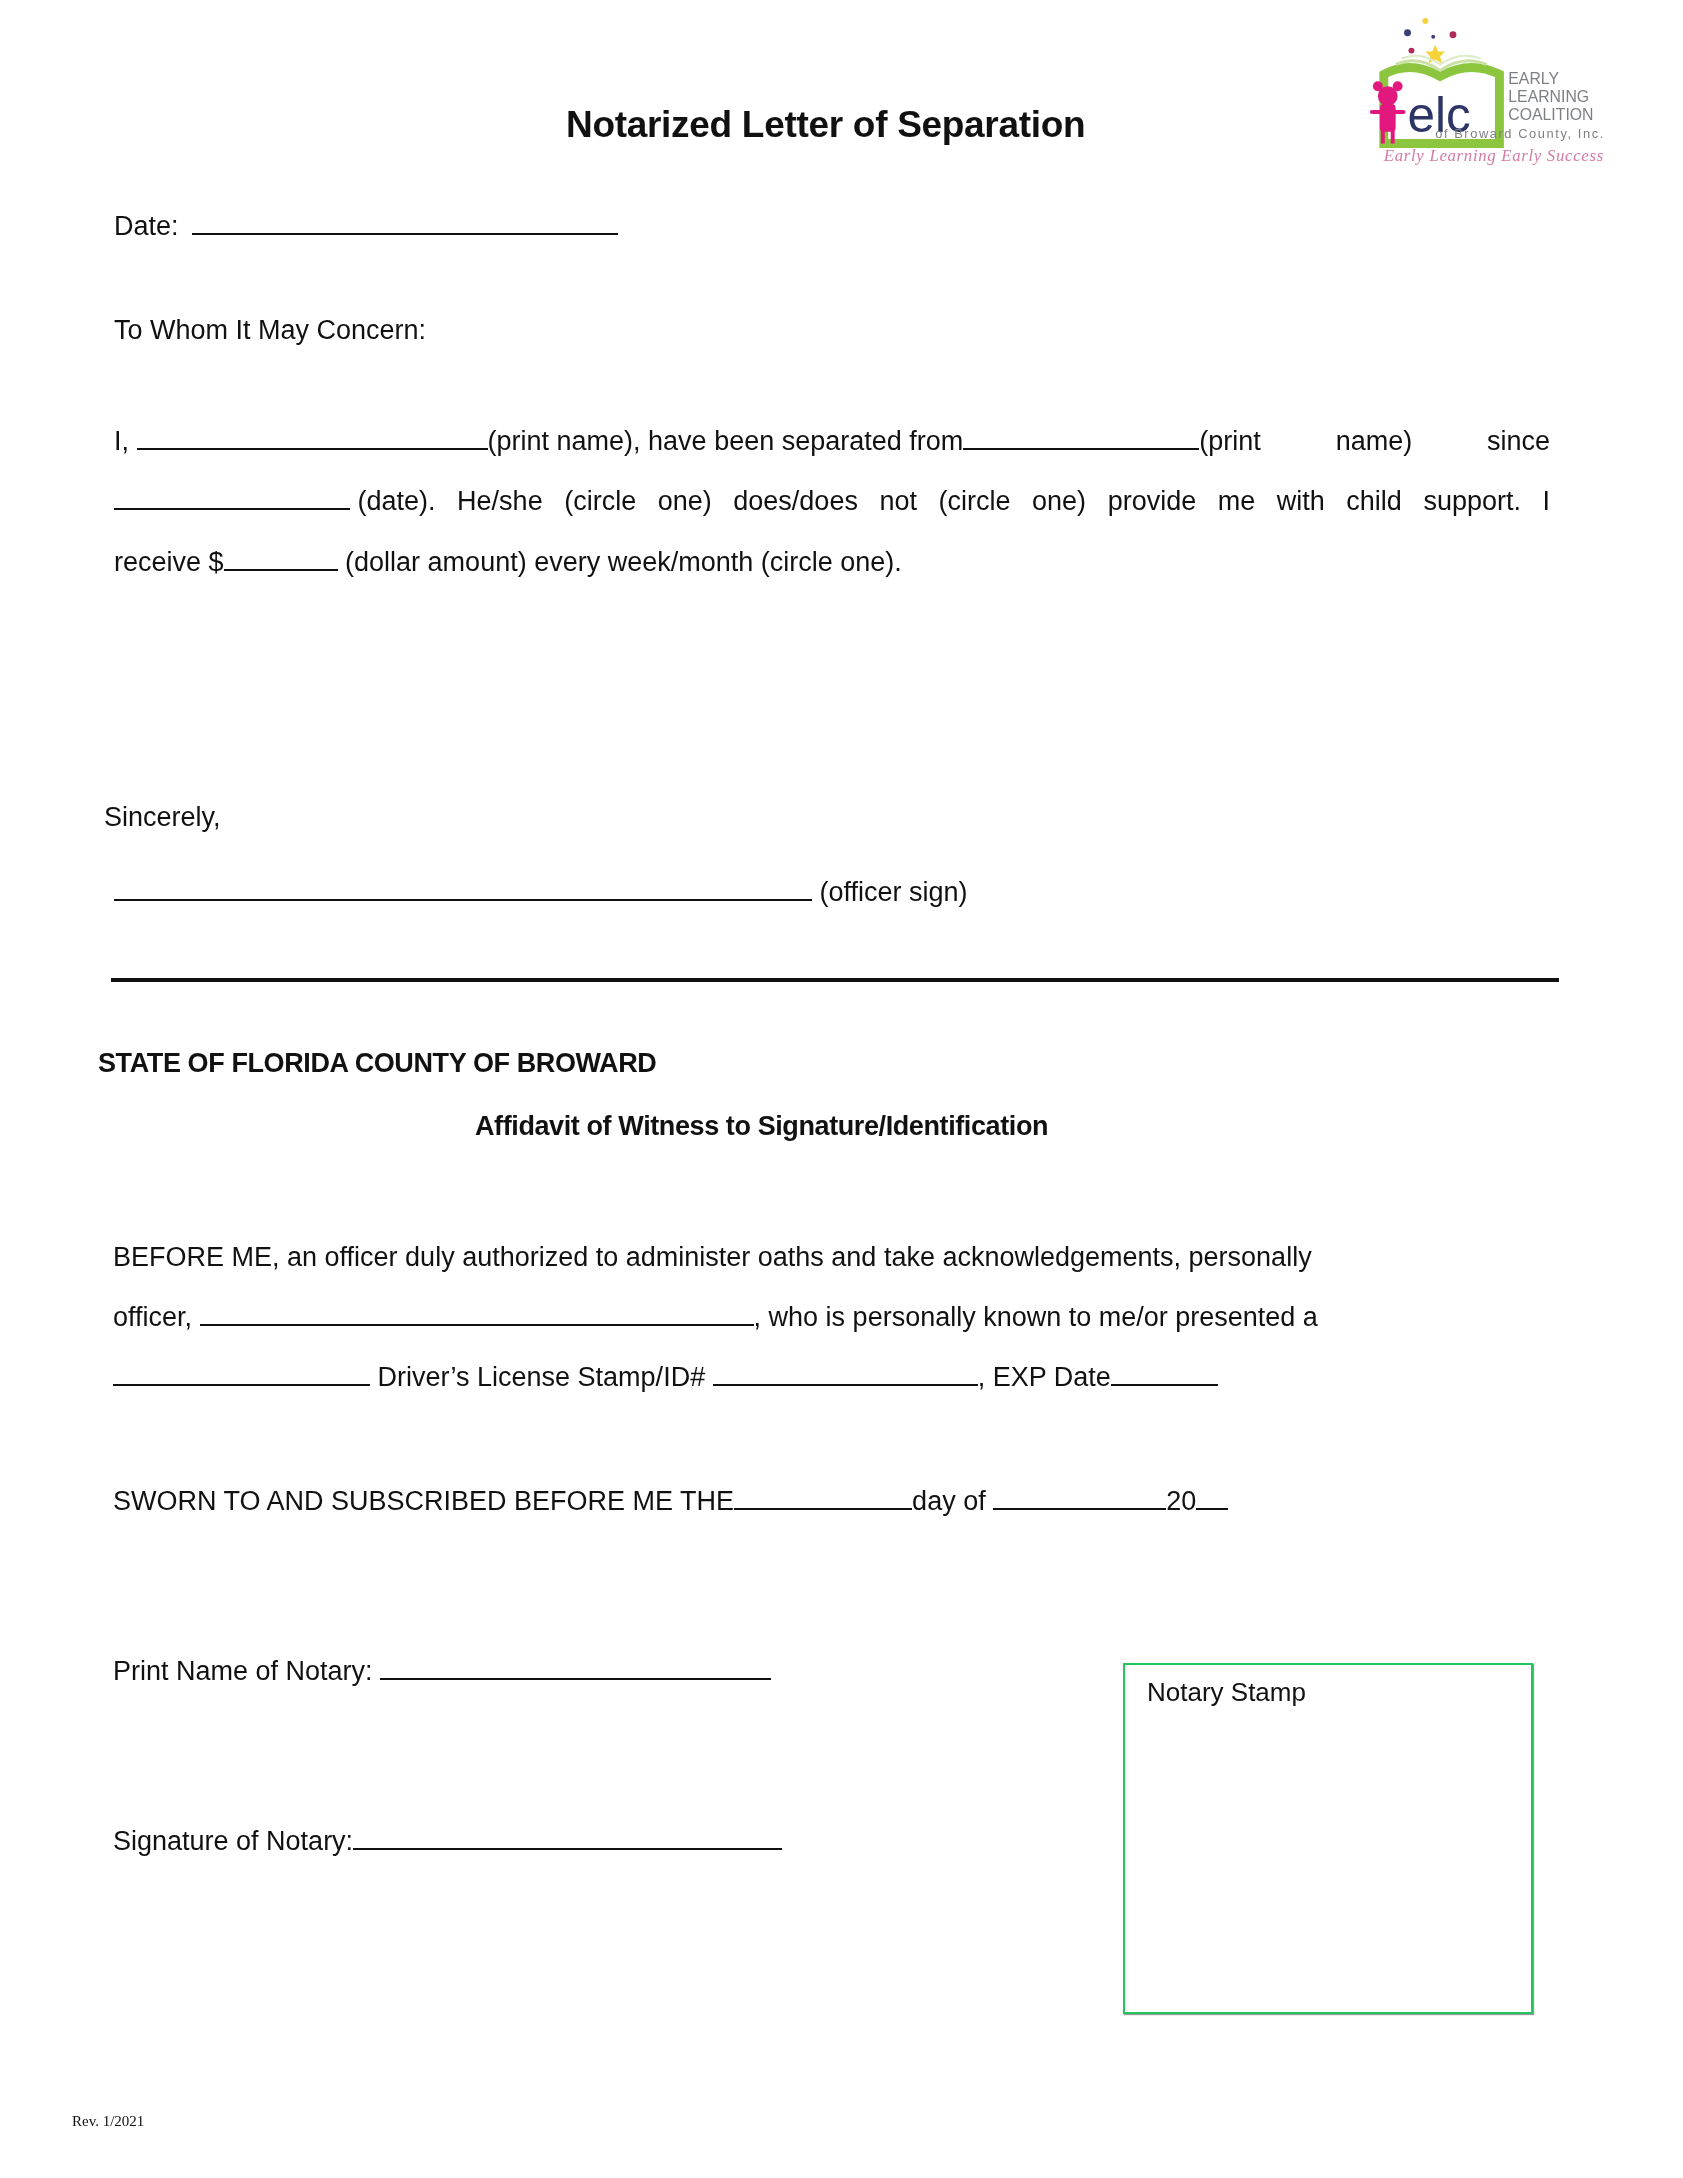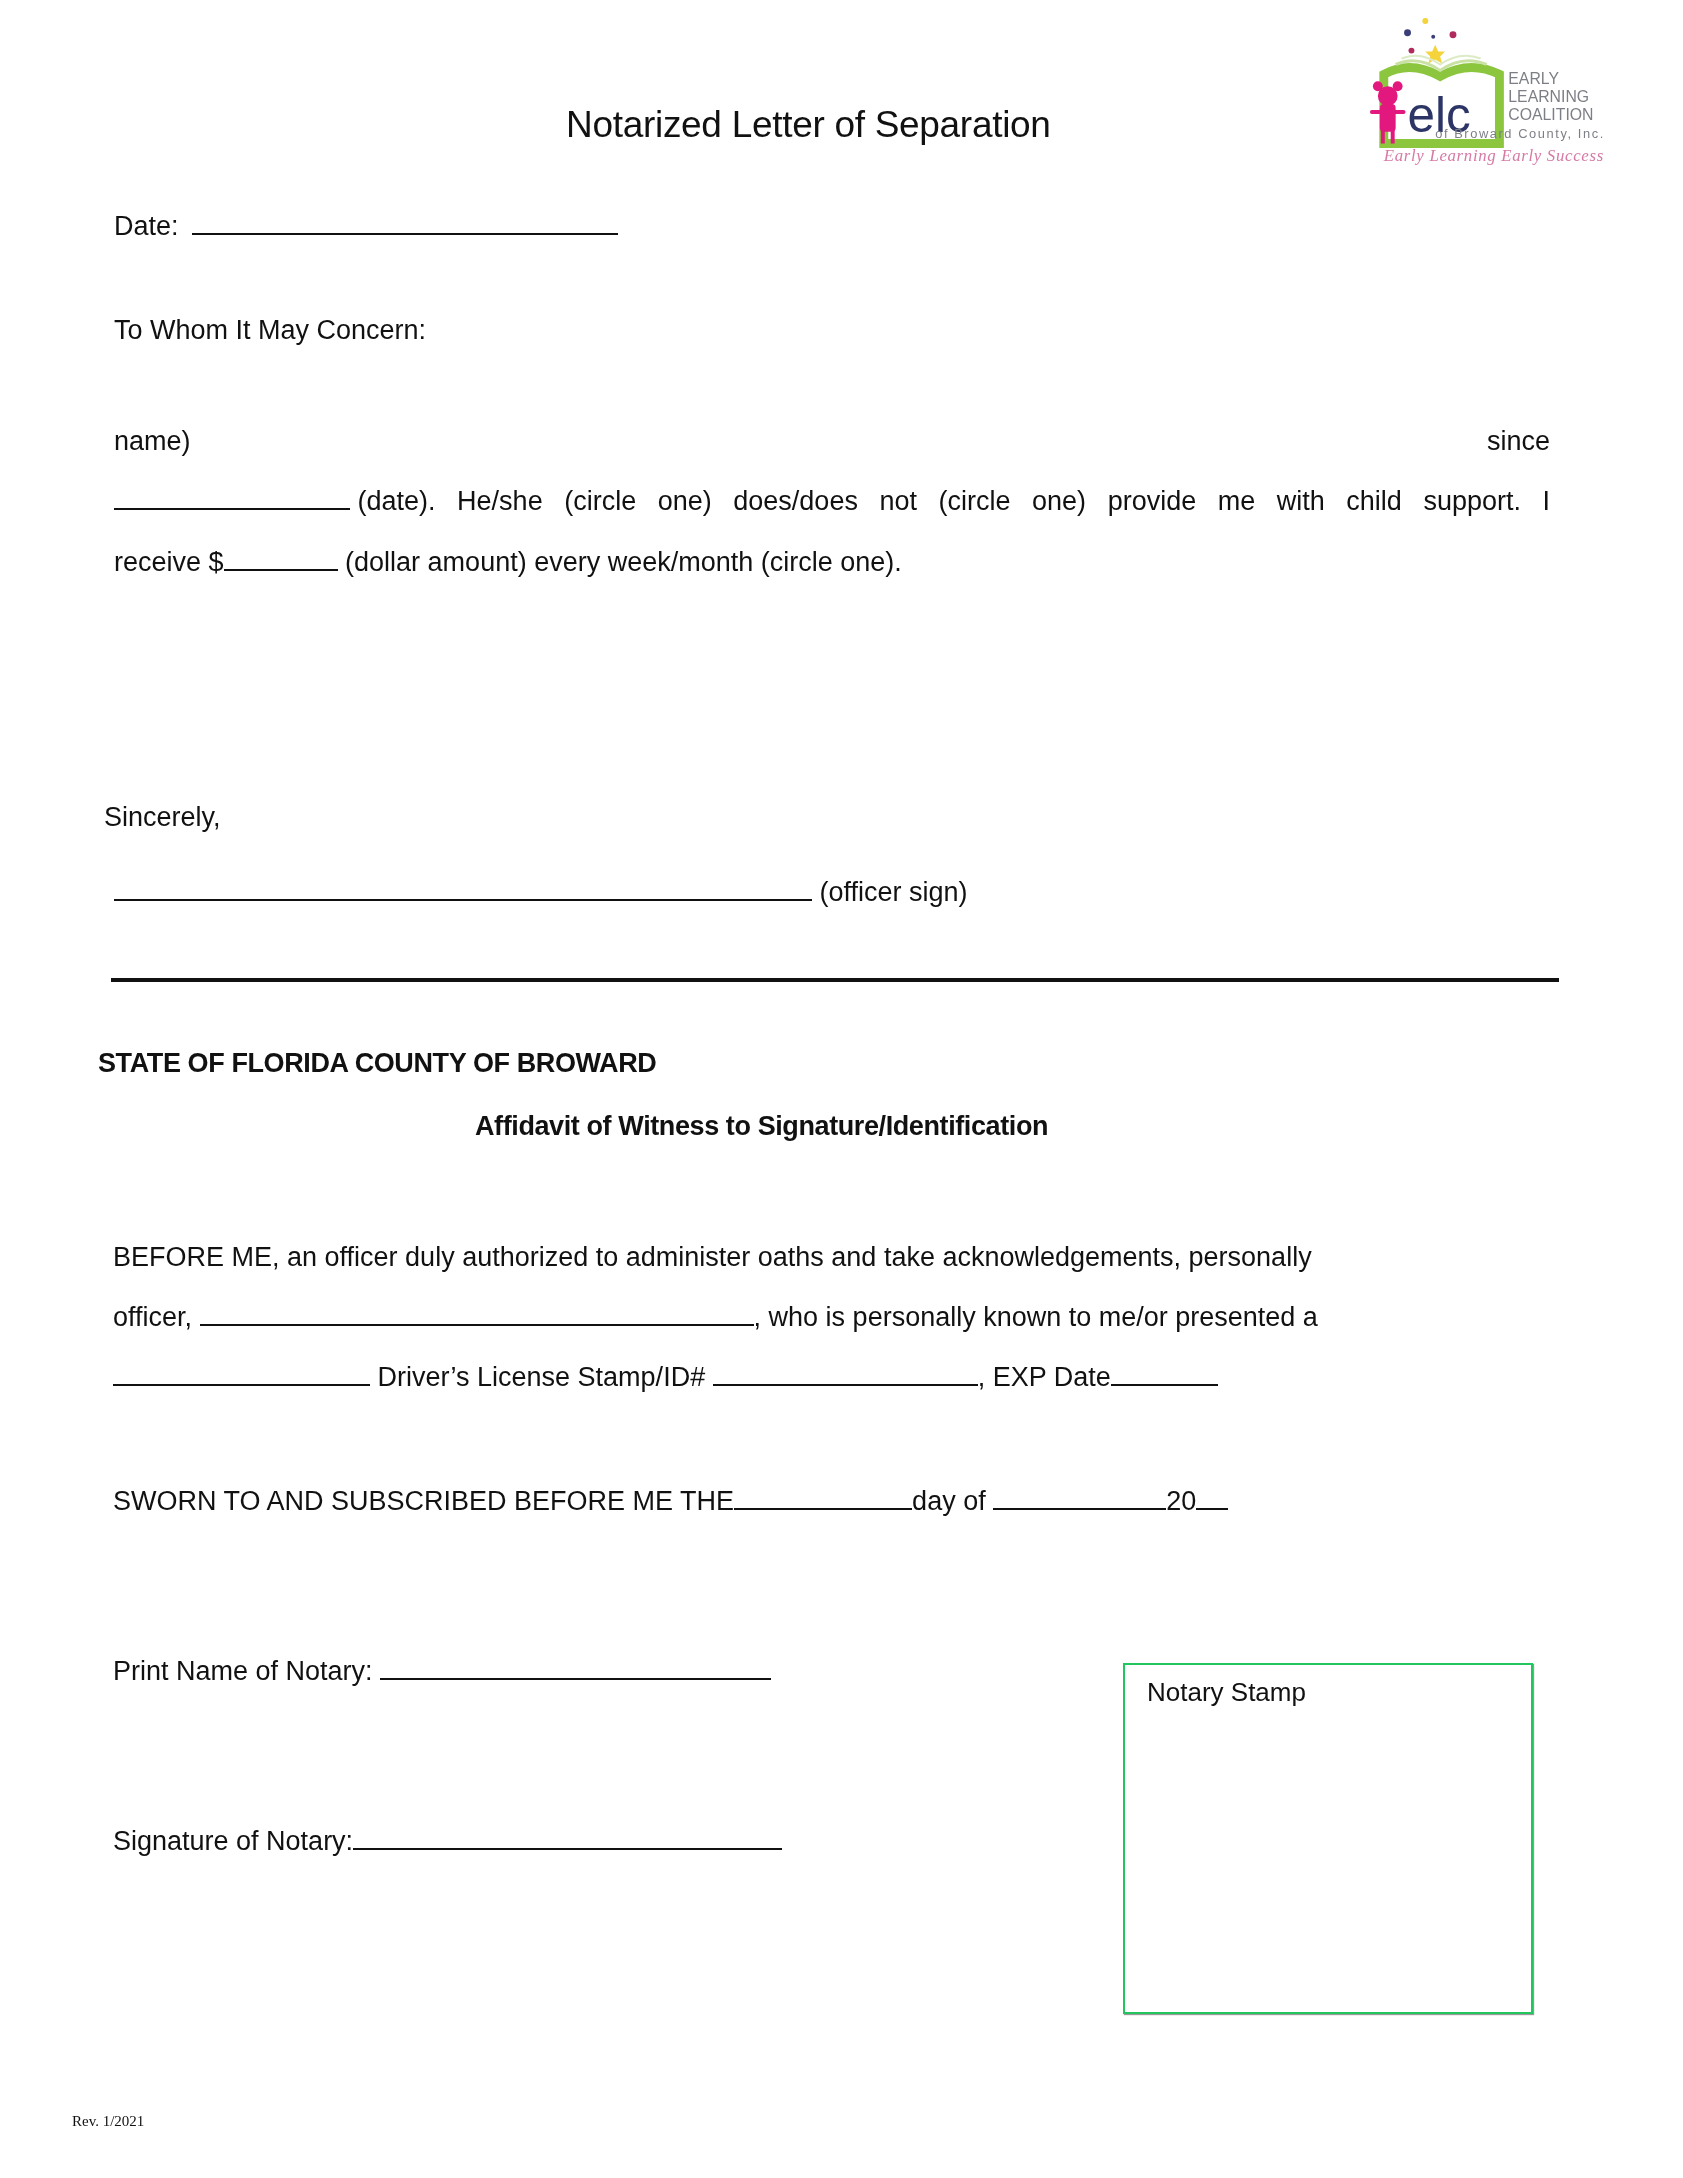--- a/index.html
+++ b/index.html
@@ -1,21 +1,21 @@
 <!DOCTYPE html>
 <html><head>
 <meta charset="utf-8">
 <style>
   html, body { margin: 0; padding: 0; background: #ffffff; }
   body { width: 1683px; height: 2178px; position: relative; overflow: hidden;
          font-family: "Liberation Sans", sans-serif; color: #111; }
   .abs { position: absolute; white-space: nowrap; }
   .txt { font-size: 27px; line-height: 34px; margin-top: 28px; }
   .blank { display: inline-block; border-bottom: 2px solid #111; height: 24px; vertical-align: baseline; }
-  .title { font-size: 37px; font-weight: normal; letter-spacing: -0.3px; }
+  .title { font-size: 37px; font-weight: bold; letter-spacing: -0.3px; }
   .bold { font-weight: bold; letter-spacing: -0.4px; }
   .row { display: flex; justify-content: space-between; align-items: baseline; }
   .hr { position: absolute; left: 111px; width: 1448px; height: 0; border-top: 4px solid #111; }
   .stamp { position: absolute; left: 1123px; top: 1663px; width: 406px; height: 347px;
            border: 2px solid #22c55e; box-shadow: 1px 1px 1px #999; }
   .stamp span { position: absolute; left: 22px; top: 12px; font-size: 26px; }
   .rev { font-family: "Liberation Serif", serif; font-size: 15px; }
   
   .logo { position: absolute; left: 1366px; top: 15px; width: 257px; height: 178px; }
 </style>
@@ -61,20 +61,24 @@
 <div class="abs title" style="left:566px; top:104px;">Notarized Letter of Separation</div>
 
 <div class="abs txt" style="left:114px; top:181px;">
   <span>Date:</span>
   <span class="blank" style="width:426px; margin-left:6px;"></span>
 </div>
 
 <div class="abs txt" style="left:114px; top:285px;">To Whom It May  Concern:</div>
 
 <div class="abs txt row" style="left:114px; top:396px; width:1436px;">
+  <span>
+    <span>I,</span>
+    <span class="blank" style="width:351px;"></span><span>(print name), have been separated from</span><span class="blank" style="width:236px;"></span><span>(print</span>
+  </span>
   <span>name)</span>
   <span>since</span>
 </div>
 
 <div class="abs txt row" style="left:114px; top:456px; width:1436px;">
   <span><span class="blank" style="width:236px;"></span> <span>(date).</span></span>
   <span>He/she</span>
   <span>(circle</span>
   <span>one)</span>
   <span>does/does</span>

